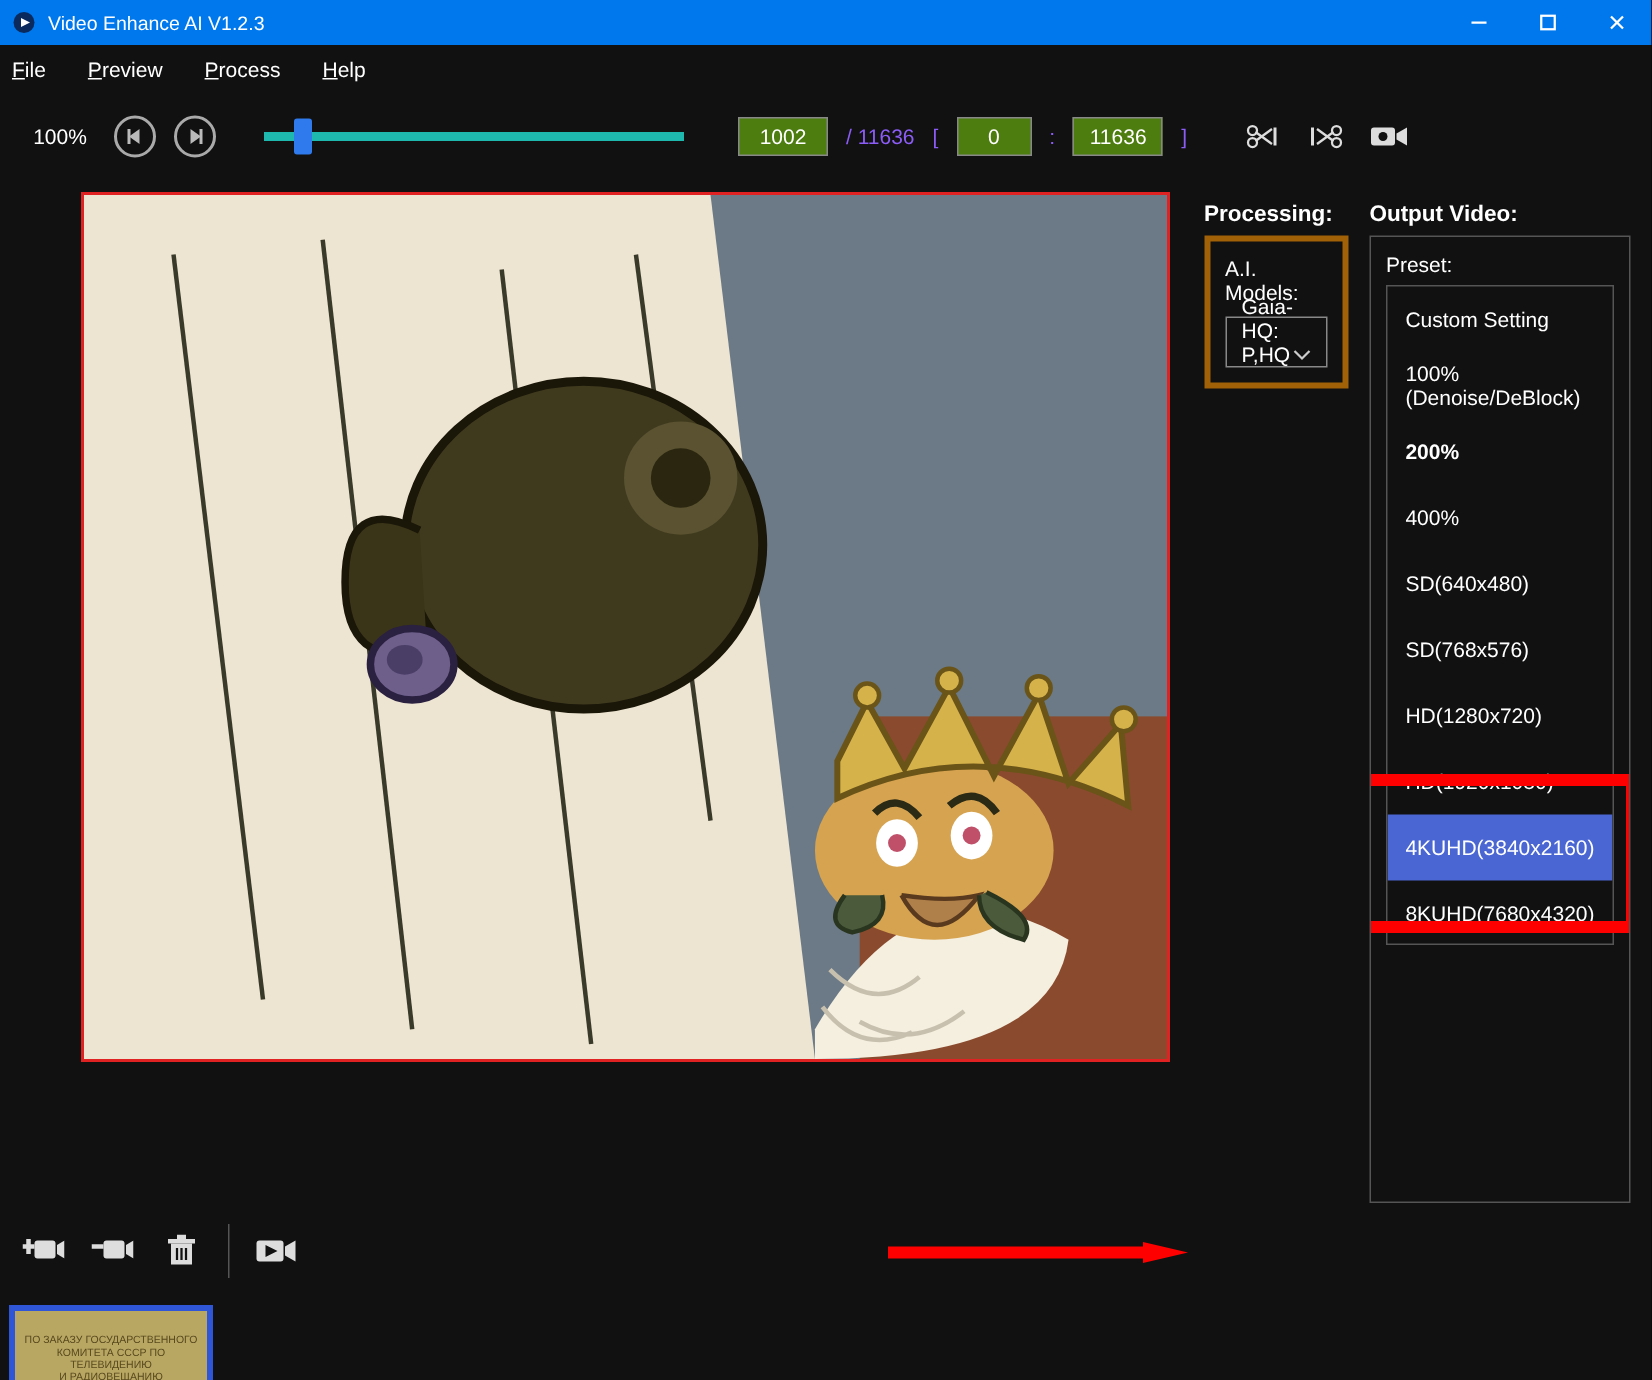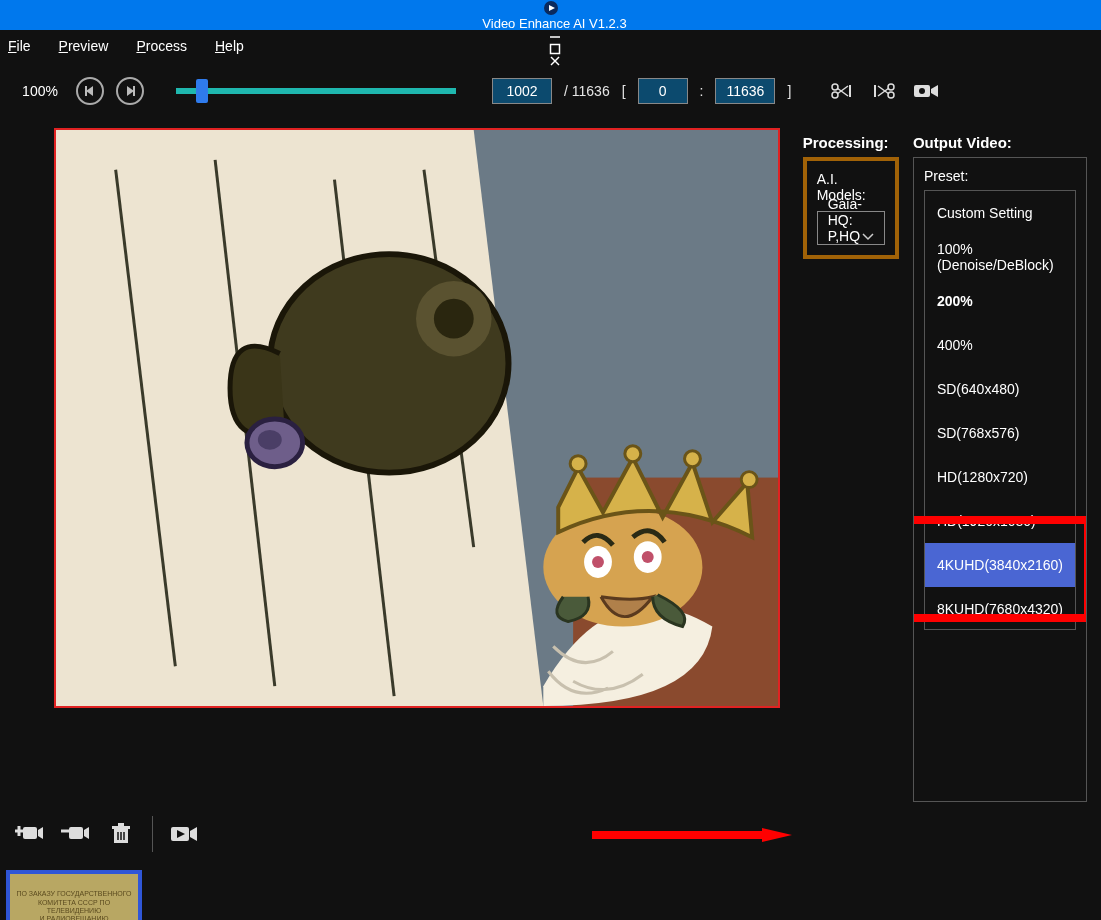--- a/index.html
+++ b/index.html
@@ -10,21 +10,20 @@
   font-size: 14px;
   color: #fff;
   overflow: hidden;
   position: relative;
 }
 .titlebar {
   height: 30px;
   background: #0078ed;
   display: flex; align-items: center;
   padding-left: 8px;
-  flex-direction: column;
 }
 .titlebar .logo {
   width: 16px; height: 16px;
   margin-right: 8px;
   display: flex; align-items: center; justify-content: center;
 }
 .titlebar .title { flex: 1; font-size: 13px; }
 .winbtn { width: 46px; height: 30px; display:flex; align-items:center; justify-content:center; color:#fff; }
 
 .menubar {
@@ -62,25 +61,25 @@
 }
 .slider-thumb {
   position: absolute; top: -2px; left: 20px;
   width: 12px; height: 24px;
   background: #2f7bed;
   border-radius: 2px;
 }
 .framebox {
   height: 26px; width: 60px;
   border: 1px solid #888;
-  background: #0c4a6e;
+  background: #4d7c0f;
   color: #fff; text-align: center;
   display:flex; align-items:center; justify-content:center;
 }
-.plaintxt { color: #e5e5e5; }
+.plaintxt { color: #8b5cf6; }
 .tool-icon { width: 30px; height: 22px; display:flex; align-items:center; justify-content:center; color:#ddd; }
 
 .main {
   display: flex;
   height: 682px;
   background: #111;
 }
 .preview-col {
   width: 850px;
   padding: 8px 0 0 54px;

